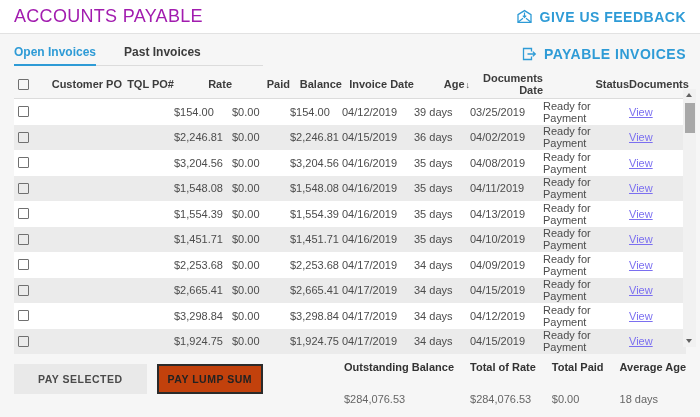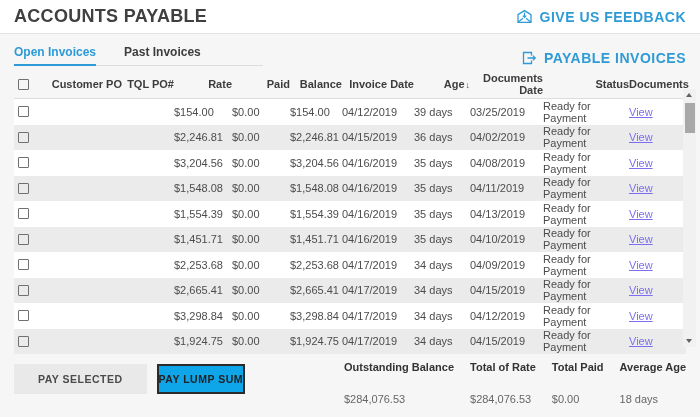--- a/index.html
+++ b/index.html
@@ -10,29 +10,29 @@
     overflow:hidden;
     position:relative;
     color:#4c4c4c;
   }
   
   .topbar {
     height:34px; background:#ffffff; border-bottom:1px solid #e2e2e2;
     display:flex; align-items:center; justify-content:space-between;
     padding:0 14px;
   }
-  .page-title { font-size:18px; font-weight:bold; color:#404040; letter-spacing:.3px; }
+  .page-title { font-size:18px; font-weight:normal; color:#a21caf; letter-spacing:.3px; }
   .blue-link {
     display:flex; align-items:center; gap:7px;
     color:#2e9bd6; font-size:14px; font-weight:bold; letter-spacing:.5px;
     cursor:pointer; text-decoration:none;
   }
   
   .content { padding:0 14px; }
-  .tabs-row { display:flex; align-items:flex-end; justify-content:space-between; margin-top:8px; }
+  .tabs-row { display:flex; align-items:center; justify-content:space-between; margin-top:8px; }
   .tabs { display:flex; border-bottom:1px solid #dcdcdc; padding-right:34px; }
   .tab {
     font-size:12px; font-weight:bold; padding:3px 0 5px 0; margin-right:28px;
     color:#3c3c3c; cursor:pointer; border-bottom:2px solid transparent; margin-bottom:-1px;
   }
   .tab.active { color:#2e9bd6; border-bottom-color:#2e9bd6; }
   
   .grid-cols {
     display:grid;
     grid-template-columns: 26px 82px 52px 58px 58px 52px 72px 56px 73px 86px 1fr;
@@ -75,21 +75,21 @@
     position:absolute; left:0; right:0; top:361px;
     display:flex; justify-content:space-between; align-items:flex-start;
     padding:0 14px;
   }
   .btn-group { display:flex; gap:10px; align-items:center; margin-top:3px; }
   .btn {
     font-family:"Liberation Sans",sans-serif;
     font-size:10.5px; font-weight:bold; letter-spacing:.5px; cursor:pointer;
   }
   .btn-pay-selected { background:#e9e9e9; color:#4a4a4a; border:none; padding:9px 24px; }
-  .btn-lump-sum { background:#0ea5e9; color:#222222; border:2px solid #2b2b2b; padding:7px 0; }
+  .btn-lump-sum { background:#c2410c; color:#222222; border:2px solid #2b2b2b; padding:7px 9px; }
   .summary { display:flex; gap:16px; }
   .sum-item .lbl { font-size:11px; font-weight:bold; color:#333333; }
   .sum-item .val { font-size:11px; color:#666666; margin-top:20px; }
   .icon-svg { display:block; }
 </style>
 </head>
 <body>
 
 <div class="topbar">
   <div class="page-title">ACCOUNTS PAYABLE</div>

